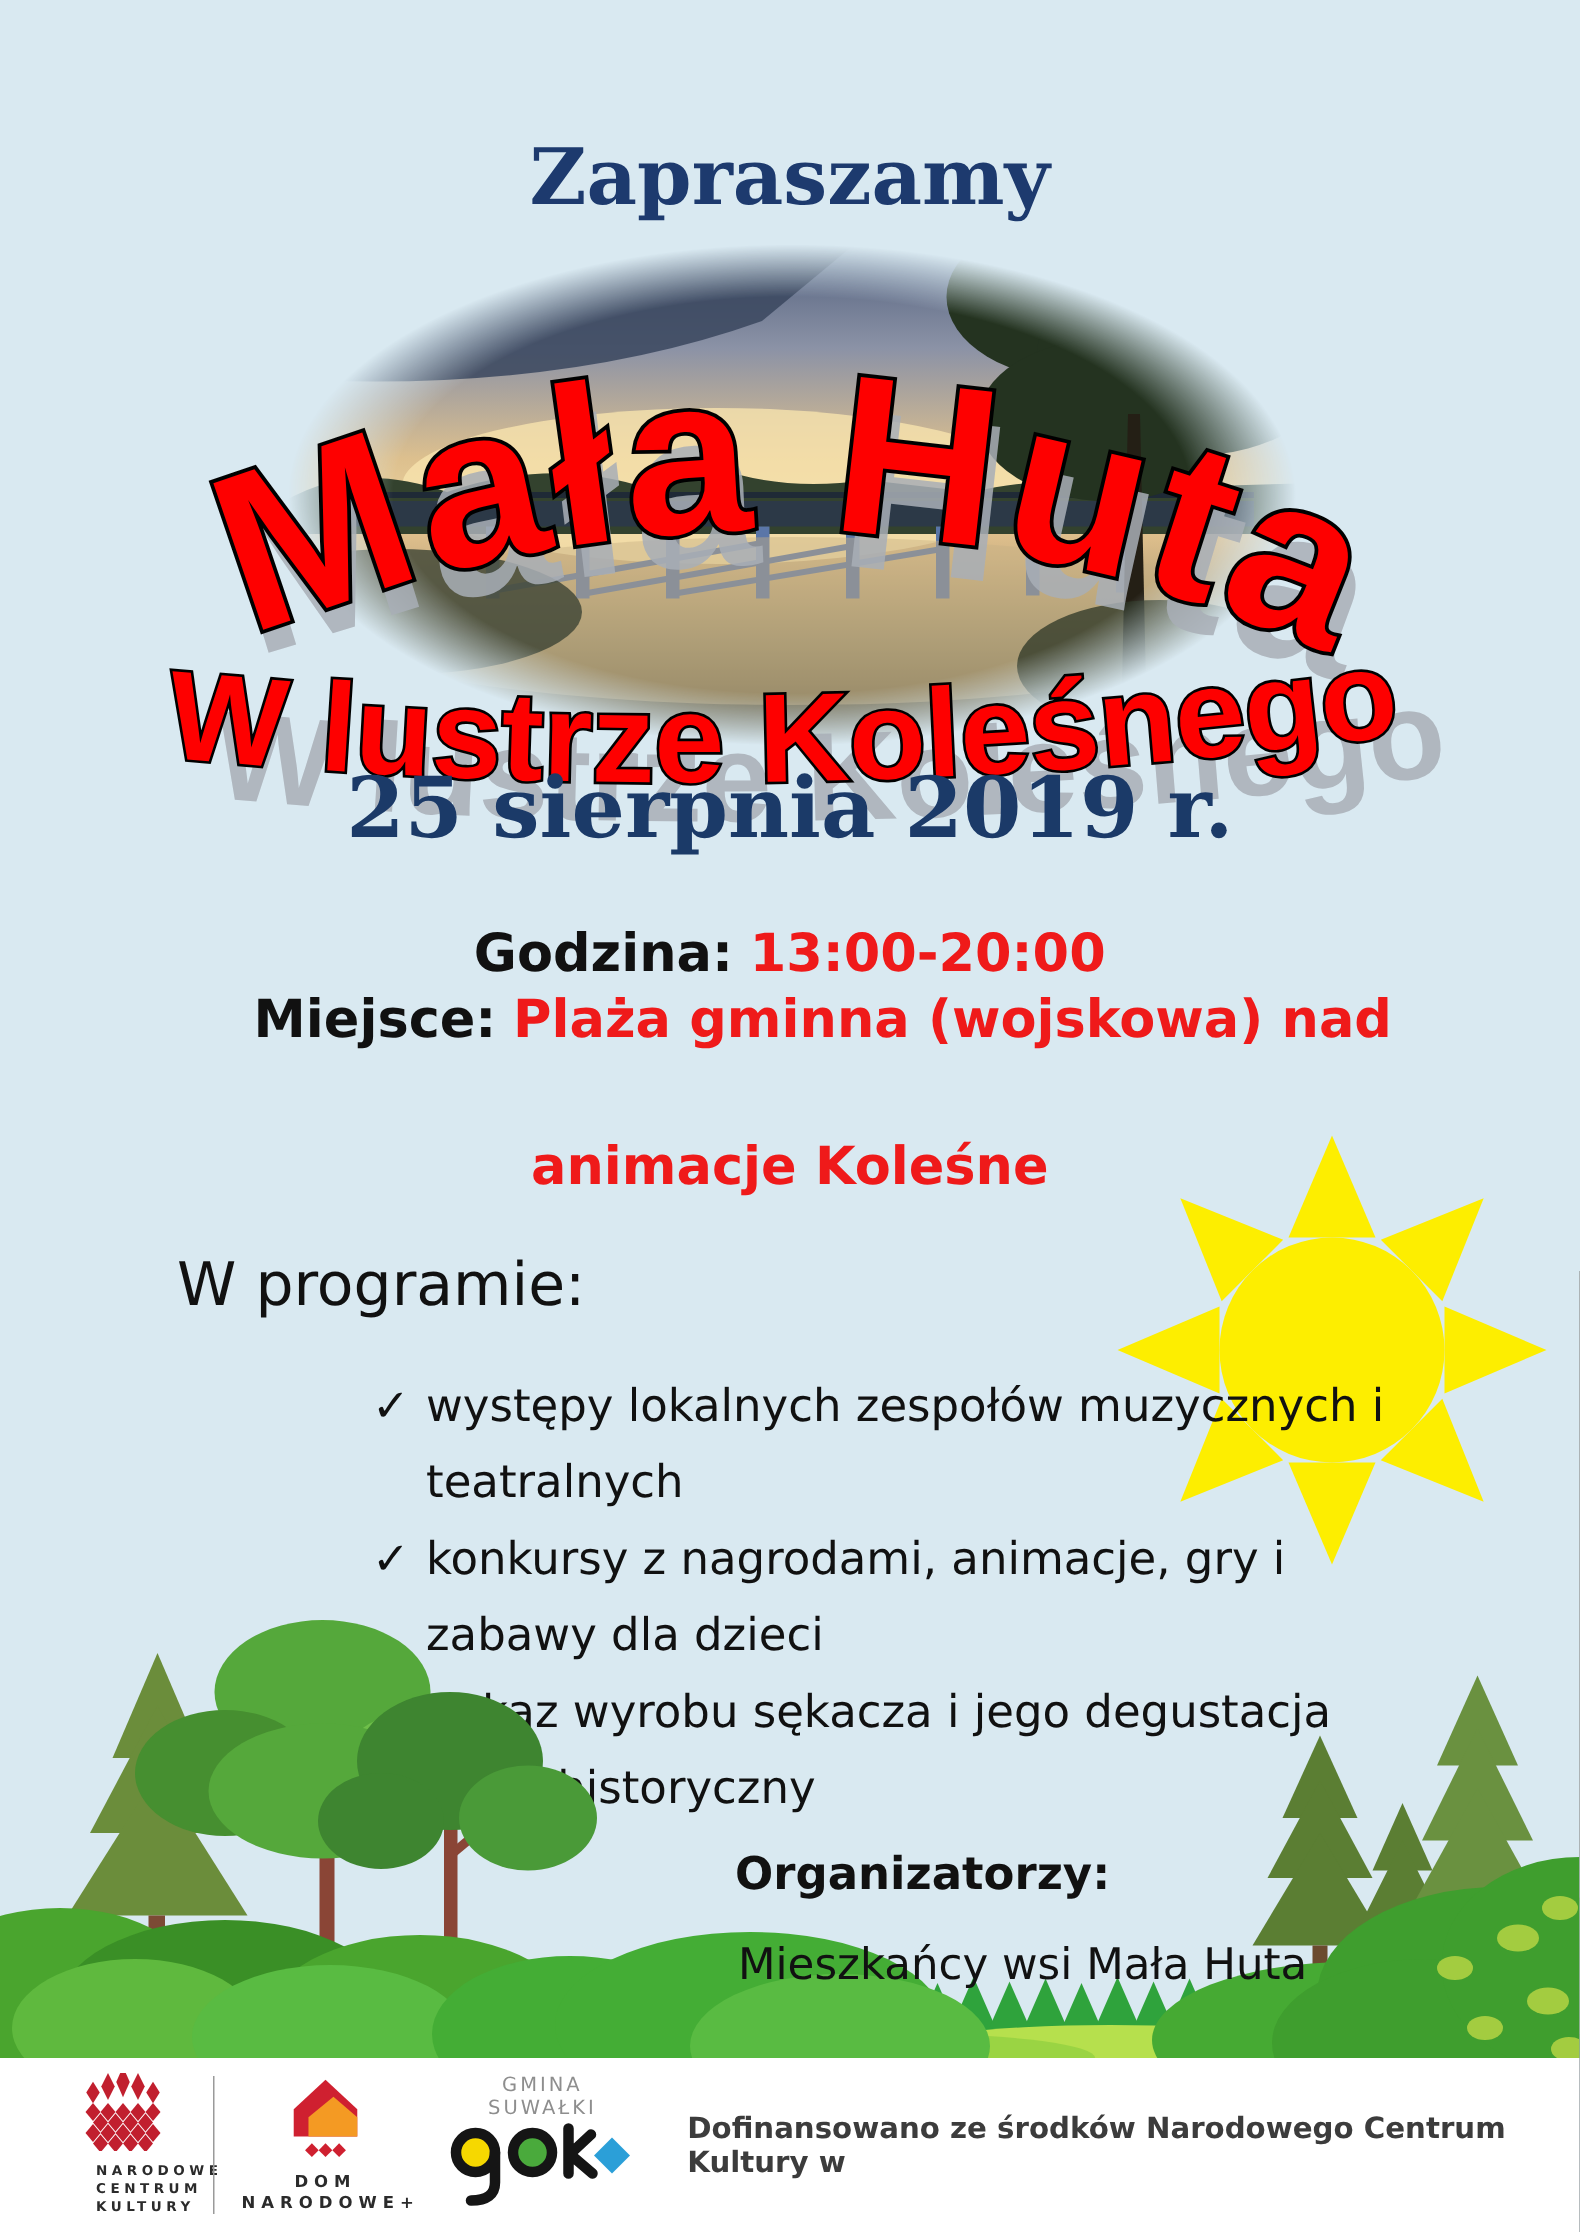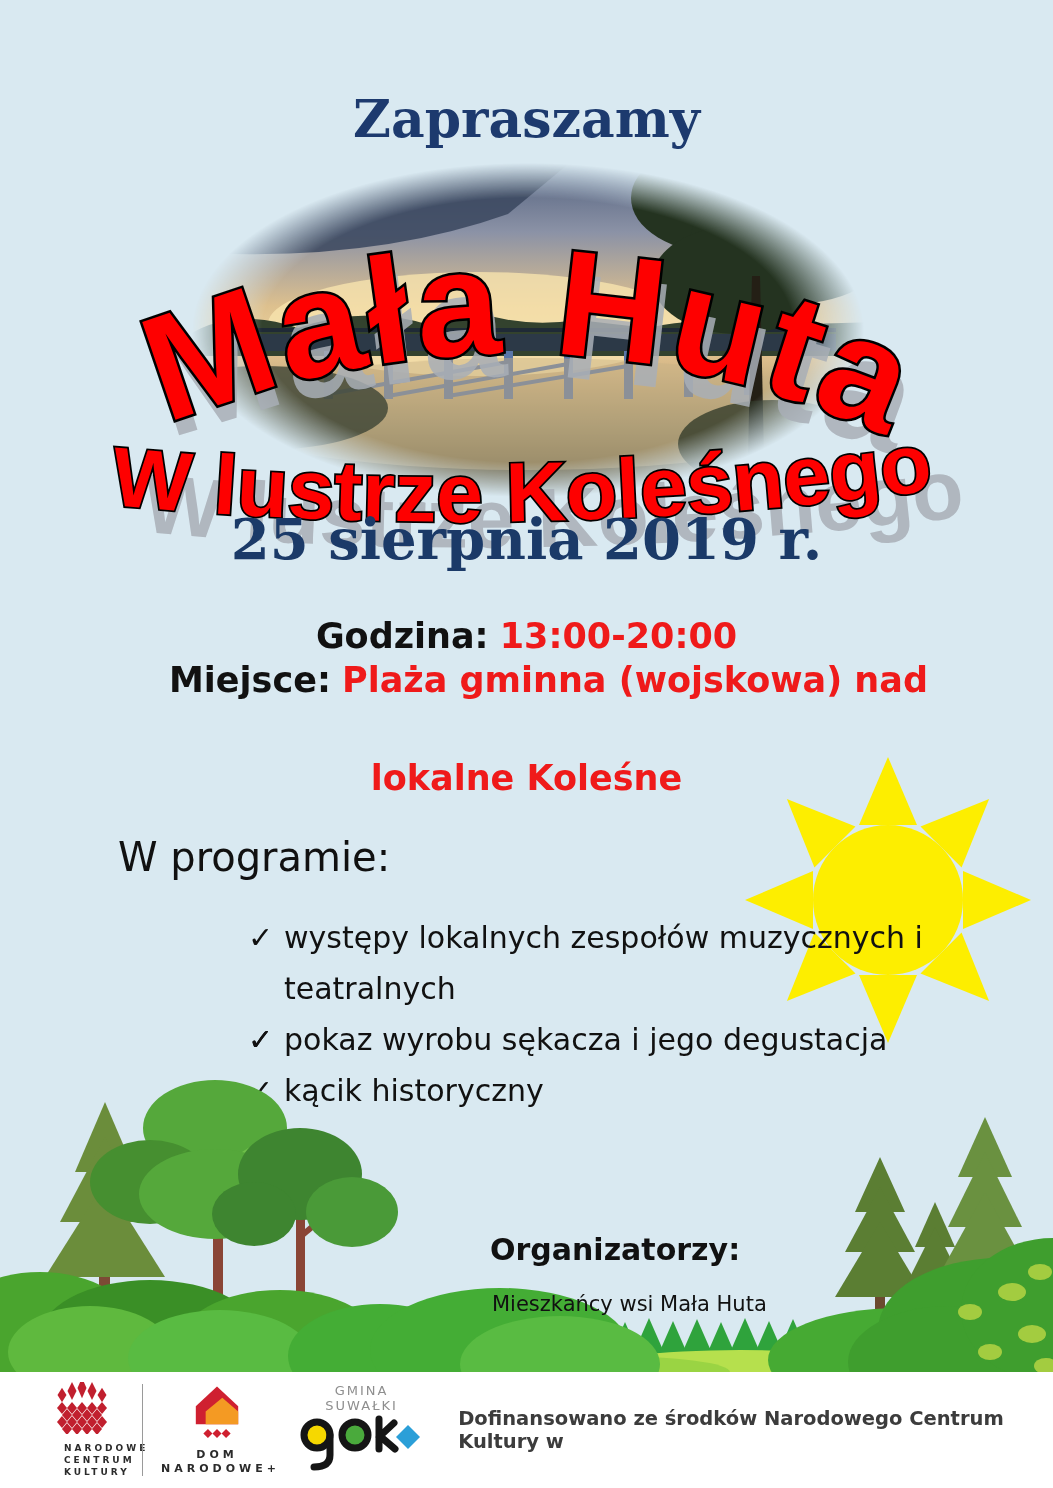--- a/index.html
+++ b/index.html
@@ -32,21 +32,21 @@
   .place-line2{ top:758px; }
   .lbl{ color:#111; font-weight:bold; }
   .red{ color:#ef1a1a; font-weight:bold; }
   
   .program-heading{ top:834px; left:118px; font-size:40px; font-weight:normal; }
   .program-list{ top:912px; left:248px; width:700px; list-style:none; margin:0; padding:0; font-size:30px; }
   .program-list li{ position:relative; padding-left:36px; line-height:51px; margin:0; }
   .check{ position:absolute; left:0; top:0; color:#111; }
   
   .organizers{ top:1232px; left:490px; font-size:30px; font-weight:bold; }
-  .residents{ top:1292px; left:492px; font-size:21px; }
+  .residents{ top:1292px; left:492px; font-size:29px; }
   
   .sun{ top:745px; left:733px; }
   .trees{ top:1062px; left:0; }
   
   .footer{
     position:absolute; bottom:0; left:0; width:100%; height:116px; background:#ffffff;
     display:flex; align-items:center;
   }
   .nck{ margin-left:40px; width:84px; text-align:center; }
   .nck-text{ font-size:9px; font-weight:bold; letter-spacing:3px; color:#2b2b2b; line-height:12px; margin-top:4px;margin-left:24px;}
@@ -149,21 +149,21 @@
   <div class="abs row-center time-line">
     <span class="lbl">Godzina:</span>
     <span class="red">13:00-20:00</span>
   </div>
 
   <div class="abs row-center place-line1">
     <span class="lbl">Miejsce:</span>
     <span class="red">Plaża gminna (wojskowa) nad</span>
   </div>
   <div class="abs row-center place-line2">
-    <span class="red">lokalne Koleśne</span>
+    <span class="red">animacje Koleśne</span>
   </div>
 
   <svg class="abs sun" width="310" height="310" viewBox="0 0 310 310">
     <defs>
         <polygon id="ray" points="155,12 126,80 184,80" fill="#fdee00"></polygon>
       </defs>
     <use href="#ray"></use>
       <use href="#ray" transform="rotate(45 155 155)"></use>
     <use href="#ray" transform="rotate(90 155 155)"></use>
       <use href="#ray" transform="rotate(135 155 155)"></use>
@@ -175,20 +175,21 @@
   </svg>
 
   <div class="abs program-heading">W programie:</div>
   <ul class="abs program-list">
     <li>
       <span class="check">✓</span>
       <span>występy lokalnych zespołów muzycznych i teatralnych</span>
     </li>
     <li>
       <span class="check">✓</span>
+      <span>konkursy z nagrodami, animacje, gry i zabawy dla dzieci</span>
     </li>
     <li>
       <span class="check">✓</span>
       <span>pokaz wyrobu sękacza i jego degustacja</span>
     </li>
     <li>
       <span class="check">✓</span>
       <span>kącik historyczny</span>
     </li>
   </ul>

